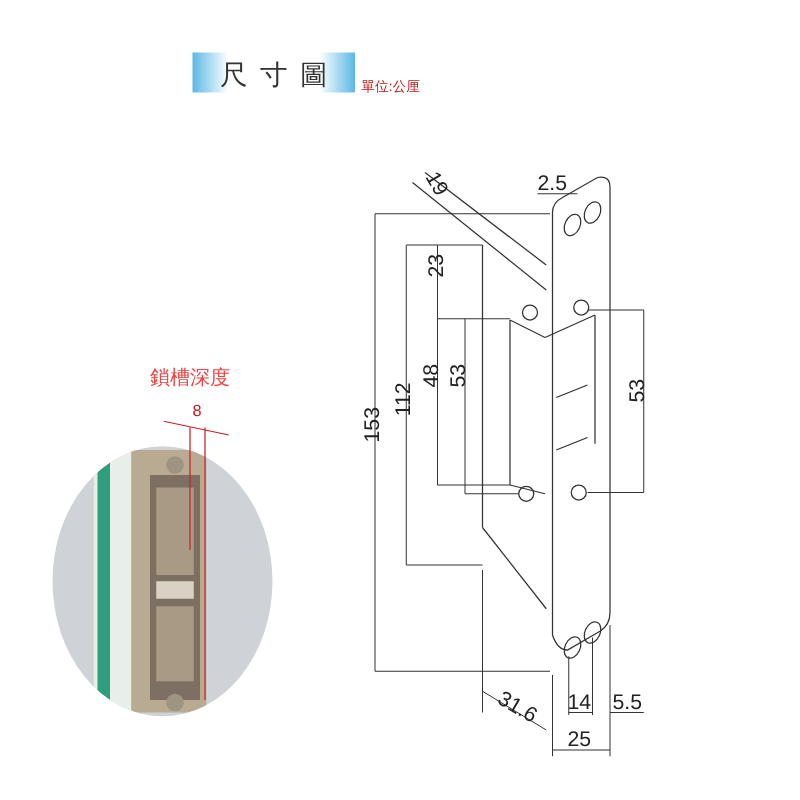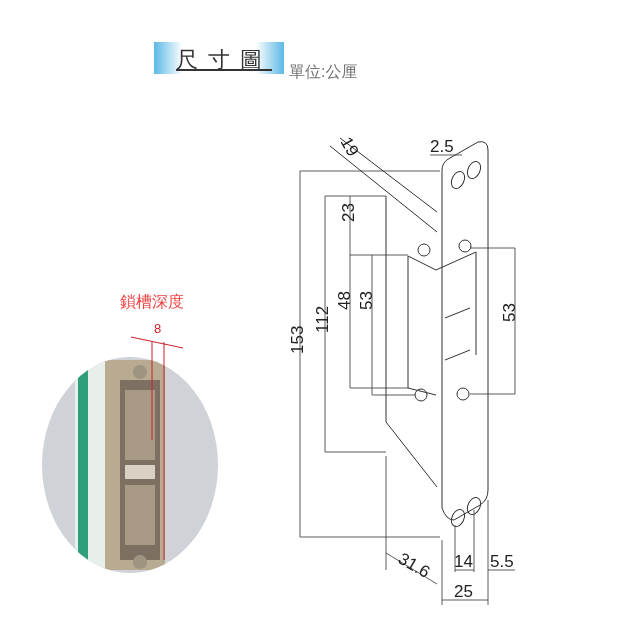--- a/index.html
+++ b/index.html
@@ -1,20 +1,20 @@
 <!DOCTYPE html>
 <html><head>
 <meta charset="utf-8">
 <style>
   html,body{margin:0;padding:0;background:#fff;}
   body{width:640px;height:640px;position:relative;overflow:hidden;font-family:"Liberation Sans",sans-serif;}
   .title-banner{position:absolute;left:154px;top:42px;width:130px;height:32px;
     background:linear-gradient(90deg,#5bb8e6 0%,#ffffff 22%,#ffffff 78%,#5bb8e6 100%);}
-  .title-text{position:absolute;left:0;right:0;top:3px;text-align:center;font-size:22px;letter-spacing:10px;color:#333;padding-left:10px;text-decoration:underline;}
-  .unit-text{position:absolute;left:289px;top:62px;font-size:16px;color:#737373;}
+  .title-text{position:absolute;left:0;right:0;top:3px;text-align:center;font-size:22px;letter-spacing:10px;color:#333;padding-left:10px;}
+  .unit-text{position:absolute;left:289px;top:62px;font-size:11px;color:#b91c1c;}
   svg{position:absolute;left:0;top:0;}
   .dim{font-family:"Liberation Sans",sans-serif;font-size:17px;fill:#222;}
   .slot-label{position:absolute;left:120px;top:292px;font-size:16px;color:#ef4444;}
 </style>
 </head>
 <body>
 
 <div class="title-banner">
   <div class="title-text">尺寸圖</div>
 </div>

